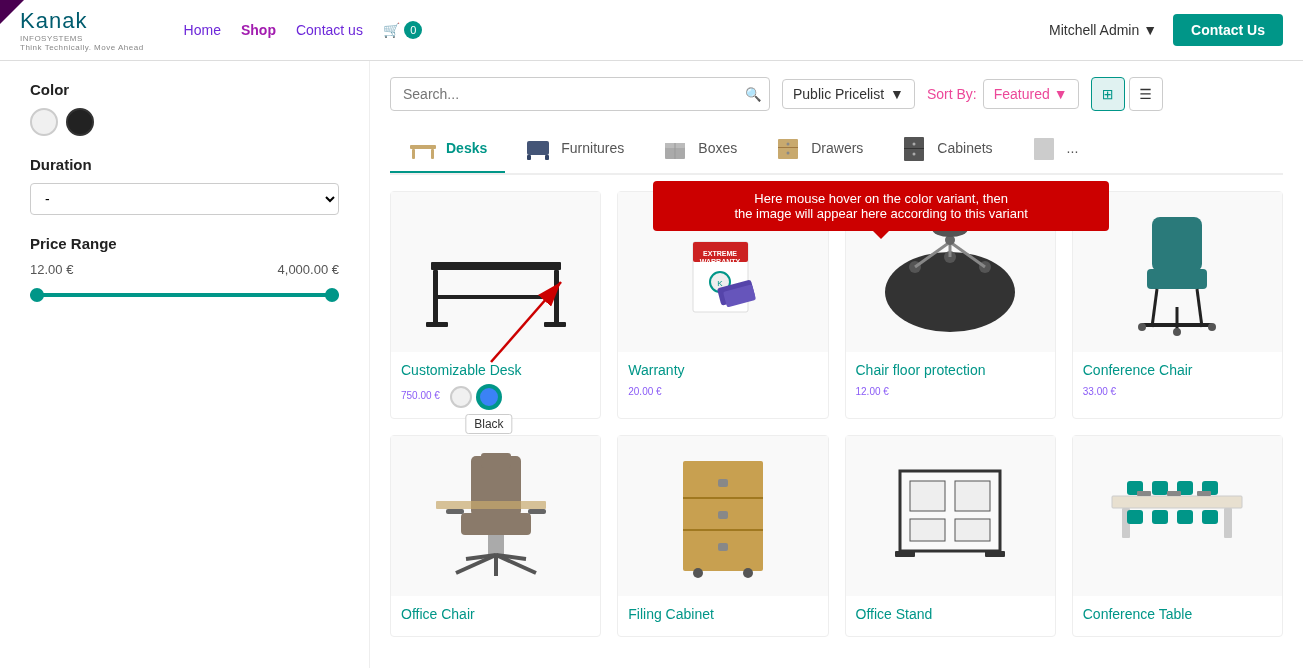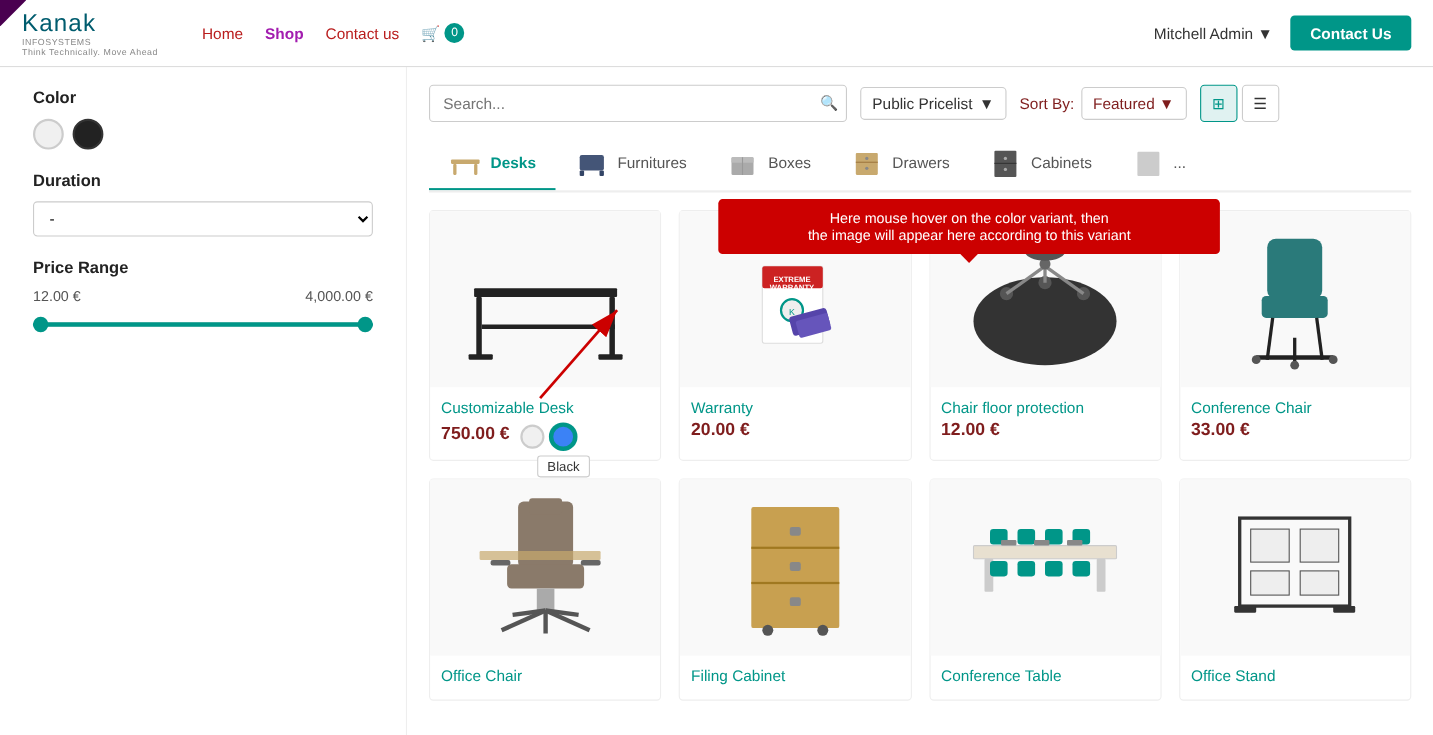--- a/index.html
+++ b/index.html
@@ -32,21 +32,21 @@
       letter-spacing: 0.5px;
     }
     .logo-corner {
       position: absolute;
       top: 0; left: 0;
       width: 24px; height: 24px;
       background: #4a0050;
       clip-path: polygon(0 0, 100% 0, 0 100%);
     }
     nav { display: flex; gap: 20px; align-items: center; }
-    nav a { text-decoration: none; color: #b91c1c; font-size: 14px; }
+    nav a { text-decoration: none; color: #6d28d9; font-size: 14px; }
     nav a.active { font-weight: bold; color: #a21caf; }
     .cart-icon { display: flex; align-items: center; gap: 4px; cursor: pointer; }
     .cart-badge {
       background: #009688;
       color: white;
       border-radius: 50%;
       width: 18px; height: 18px;
       font-size: 11px;
       display: flex; align-items: center; justify-content: center;
     }
@@ -152,21 +152,21 @@
       background: none; border: none; cursor: pointer; color: #666;
     }
     .pricelist-select {
       display: flex; align-items: center; gap: 6px;
       border: 1px solid #ccc;
       padding: 6px 10px;
       border-radius: 4px;
       cursor: pointer;
       font-size: 14px;
     }
-    .sort-by { display: flex; align-items: center; gap: 6px; font-size: 14px; color: #7f1d1d; }
+    .sort-by { display: flex; align-items: center; gap: 6px; font-size: 14px; color: #ec4899; }
     .sort-select {
       display: flex; align-items: center; gap: 4px;
       border: 1px solid #ccc;
       padding: 6px 10px;
       border-radius: 4px;
       cursor: pointer;
       font-size: 14px;
     }
     .view-toggle { display: flex; gap: 4px; }
     .view-btn {
@@ -214,21 +214,21 @@
     }
     .product-image {
       width: 100%;
       height: 160px;
       display: flex; align-items: center; justify-content: center;
       background: #f9f9f9;
       overflow: hidden;
     }
     .product-info { padding: 10px; }
     .product-name { font-size: 14px; color: #009688; font-weight: 500; margin-bottom: 4px; }
-    .product-price { font-size: 16px; color: #7f1d1d; font-weight: bold; }
+    .product-price { font-size: 10px; color: #8b5cf6; font-weight: normal; }
     .color-variants { display: flex; gap: 6px; align-items: center; margin-top: 4px; }
     .variant-swatch {
       width: 22px; height: 22px;
       border-radius: 50%;
       border: 2px solid #ccc;
       cursor: pointer;
       display: inline-block;
     }
     .variant-swatch.white-v { background: #f0f0f0; }
     .variant-swatch.black-v { background: #3b82f6; border-color: #555; }
@@ -593,20 +593,40 @@
           </div>
           <div class="product-info">
             <div class="product-name">Filing Cabinet</div>
           </div>
         </div>
 
         <div class="product-card">
           <div class="product-image">
             <svg width="140" height="130" viewBox="0 0 140 130">
 
+              <rect x="20" y="20" width="100" height="80" fill="none" stroke="#333" stroke-width="3"></rect>
+
+              <rect x="30" y="30" width="35" height="30" fill="#eee" stroke="#555" stroke-width="1"></rect>
+              <rect x="75" y="30" width="35" height="30" fill="#eee" stroke="#555" stroke-width="1"></rect>
+              <rect x="30" y="68" width="35" height="22" fill="#eee" stroke="#555" stroke-width="1"></rect>
+              <rect x="75" y="68" width="35" height="22" fill="#eee" stroke="#555" stroke-width="1"></rect>
+
+              <rect x="15" y="100" width="20" height="6" fill="#333" rx="1"></rect>
+              <rect x="105" y="100" width="20" height="6" fill="#333" rx="1"></rect>
+            </svg>
+          </div>
+          <div class="product-info">
+            <div class="product-name">Office Stand</div>
+          </div>
+        </div>
+
+        <div class="product-card">
+          <div class="product-image">
+            <svg width="140" height="130" viewBox="0 0 140 130">
+
               <rect x="5" y="45" width="130" height="12" fill="#e8e0d0" rx="1" stroke="#ccc" stroke-width="1"></rect>
 
               <rect x="15" y="57" width="8" height="30" fill="#ccc" rx="1"></rect>
               <rect x="117" y="57" width="8" height="30" fill="#ccc" rx="1"></rect>
 
               <rect x="20" y="30" width="16" height="14" fill="#009688" rx="3"></rect>
               <rect x="45" y="30" width="16" height="14" fill="#009688" rx="3"></rect>
               <rect x="70" y="30" width="16" height="14" fill="#009688" rx="3"></rect>
               <rect x="95" y="30" width="16" height="14" fill="#009688" rx="3"></rect>
 
@@ -618,37 +638,17 @@
               <rect x="30" y="40" width="14" height="5" fill="#888" rx="1"></rect>
               <rect x="60" y="40" width="14" height="5" fill="#888" rx="1"></rect>
               <rect x="90" y="40" width="14" height="5" fill="#888" rx="1"></rect>
             </svg>
           </div>
           <div class="product-info">
             <div class="product-name">Conference Table</div>
           </div>
         </div>
 
-        <div class="product-card">
-          <div class="product-image">
-            <svg width="140" height="130" viewBox="0 0 140 130">
-
-              <rect x="20" y="20" width="100" height="80" fill="none" stroke="#333" stroke-width="3"></rect>
-
-              <rect x="30" y="30" width="35" height="30" fill="#eee" stroke="#555" stroke-width="1"></rect>
-              <rect x="75" y="30" width="35" height="30" fill="#eee" stroke="#555" stroke-width="1"></rect>
-              <rect x="30" y="68" width="35" height="22" fill="#eee" stroke="#555" stroke-width="1"></rect>
-              <rect x="75" y="68" width="35" height="22" fill="#eee" stroke="#555" stroke-width="1"></rect>
-
-              <rect x="15" y="100" width="20" height="6" fill="#333" rx="1"></rect>
-              <rect x="105" y="100" width="20" height="6" fill="#333" rx="1"></rect>
-            </svg>
-          </div>
-          <div class="product-info">
-            <div class="product-name">Office Stand</div>
-          </div>
-        </div>
-
       </div>
     </div>
 
   </main>
 </div>
 
 </body></html>

